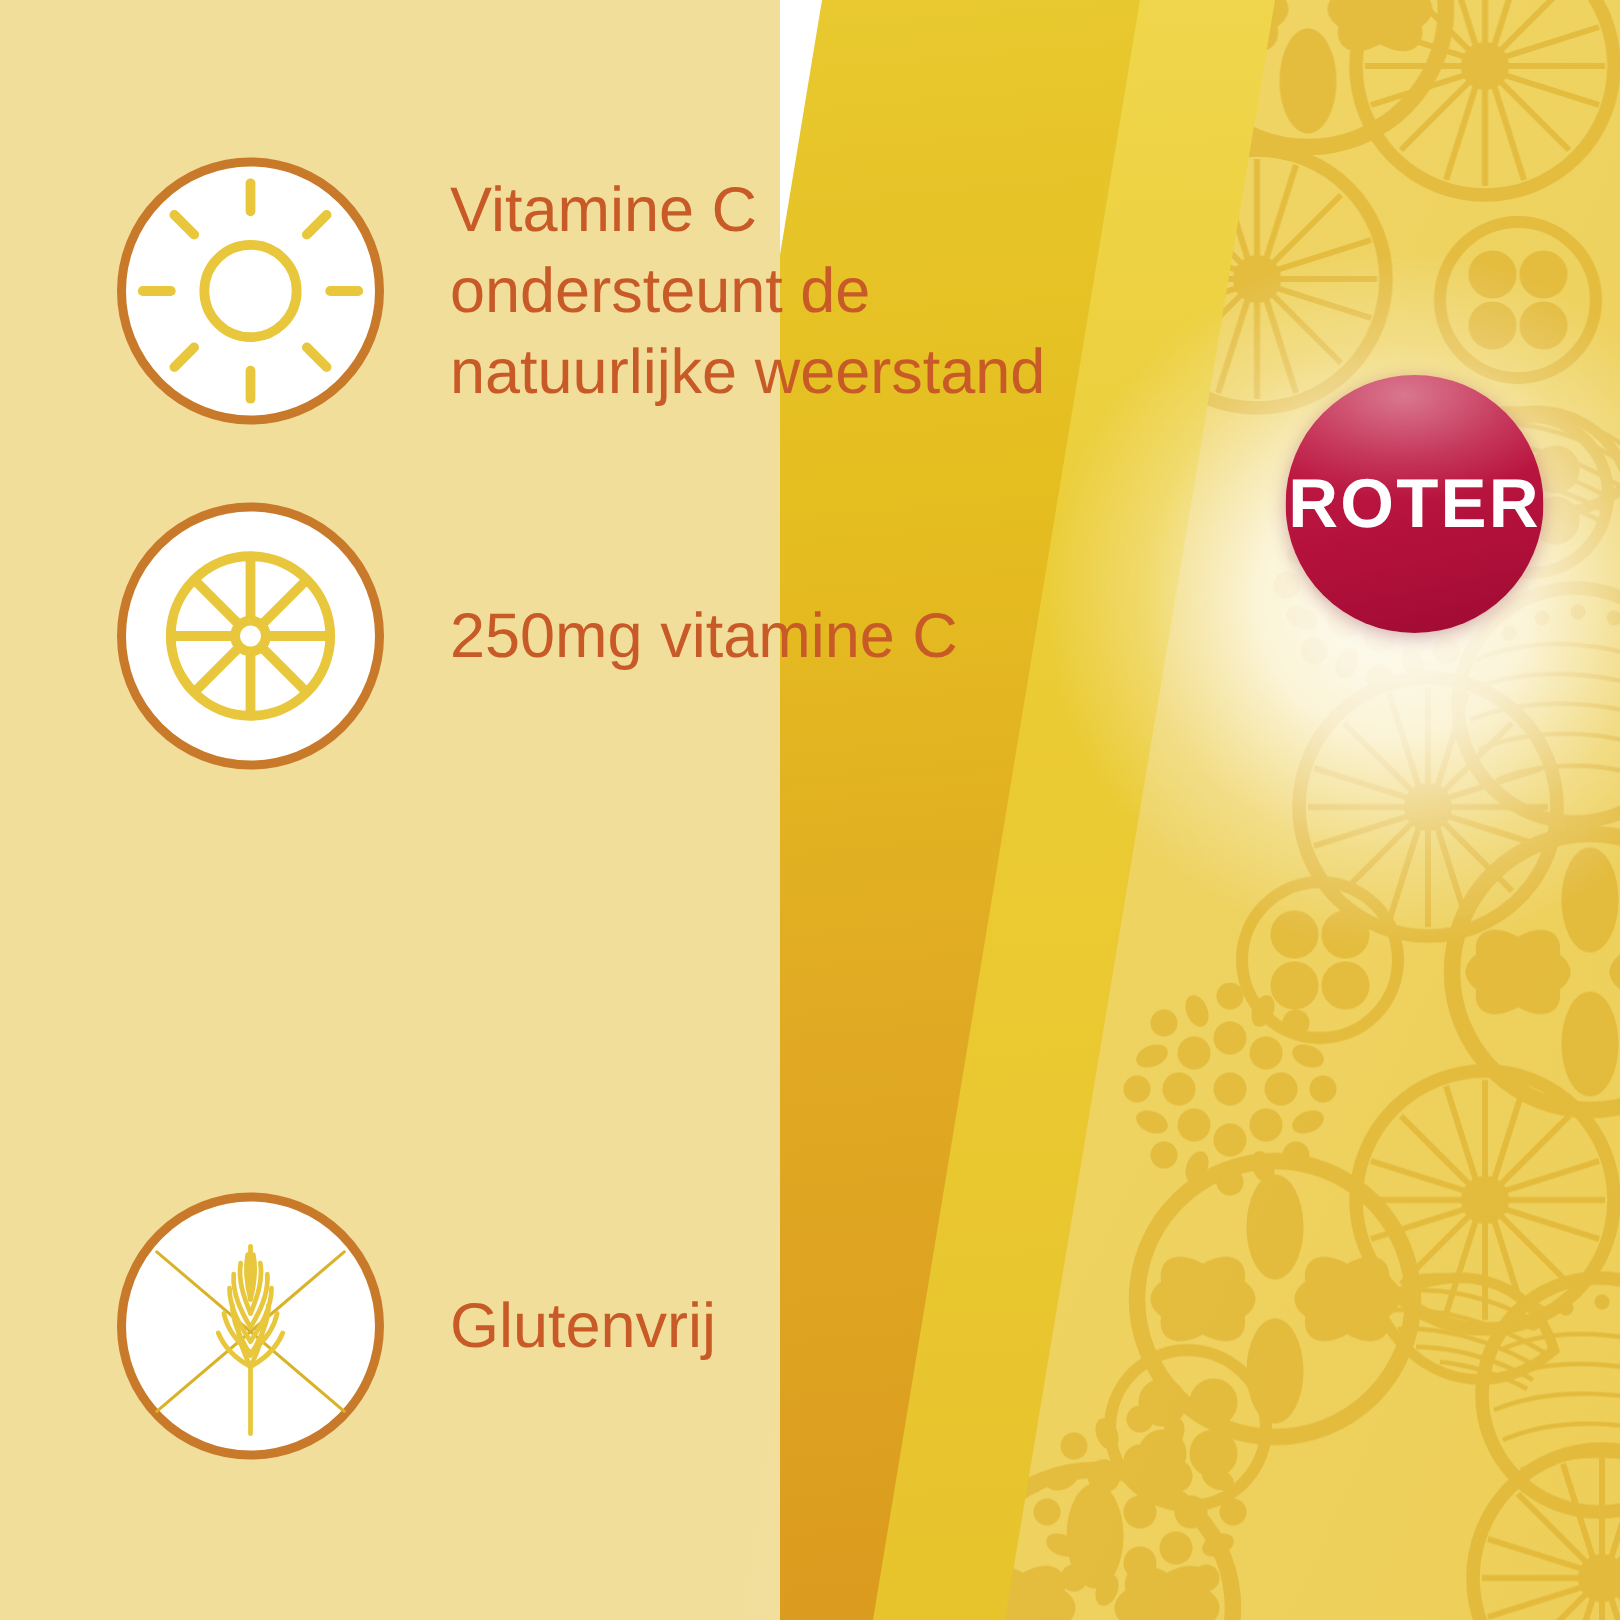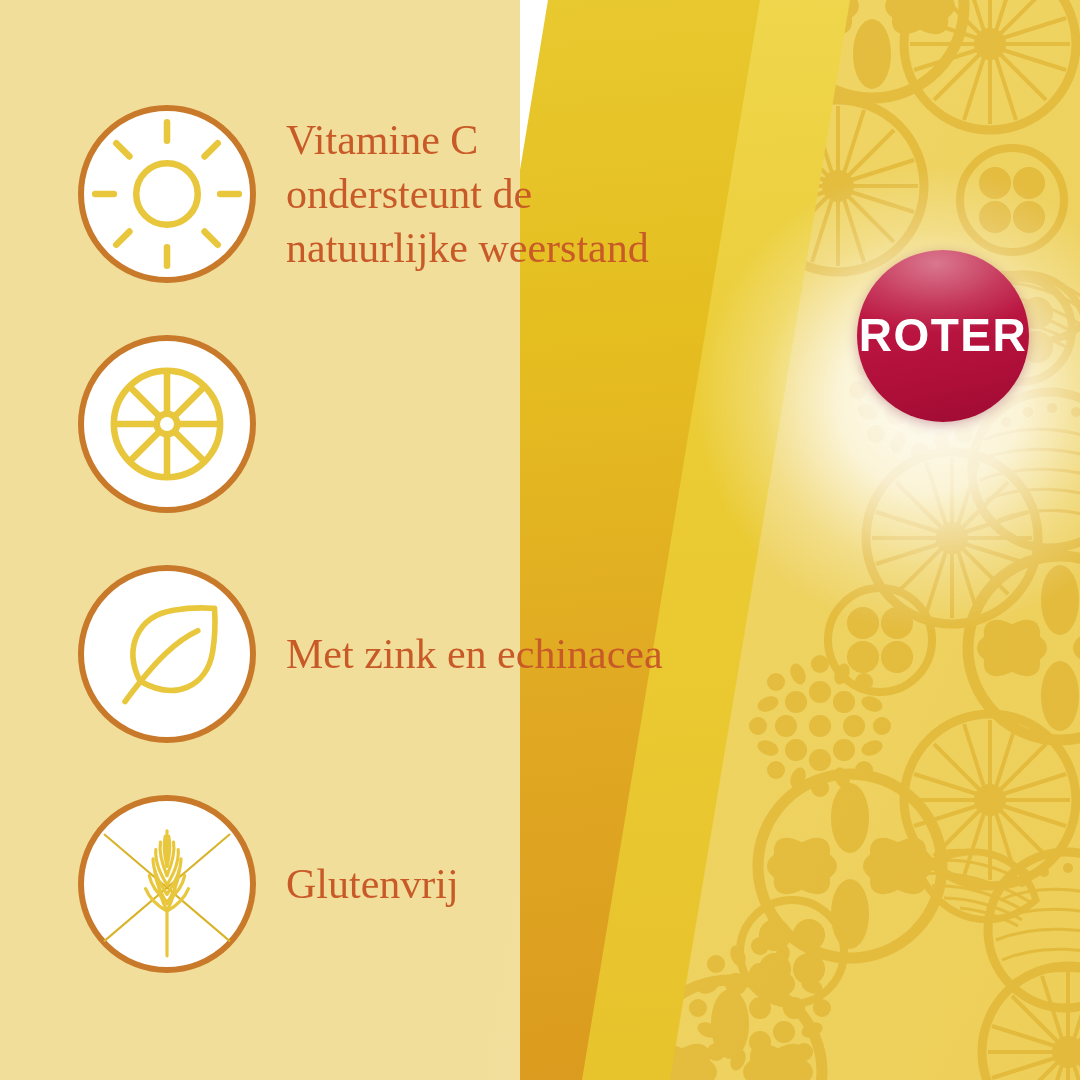--- a/index.html
+++ b/index.html
@@ -75,25 +75,25 @@
 
   .icon-circle{
     width:178px;height:178px;border-radius:50%;
     background:#FFFFFF;border:6px solid #C87A2A;
     box-sizing:border-box;
     flex:0 0 auto;position:relative;
   }
   .icon-circle svg{position:absolute;left:0;top:0;width:100%;height:100%;}
 
   .feature-text{
-    margin-left:30px;
+    margin-left:44px;
     color:#C85A28;
     font-size:42px;
     line-height:54px;
-    font-family:Liberation Serif, serif;
+    font-family:Liberation Sans, sans-serif;
     white-space:pre-line;
     max-width:430px;
   }
 </style>
 </head>
 <body>
 
 <div class="stage">
 
   <div class="bg-left-shade"></div>
@@ -275,33 +275,23 @@
             <path d="M96.8 81.2 L129.3 48.7"></path>
             <path d="M100 89 L146 89"></path>
             <path d="M96.8 96.8 L129.3 129.3"></path>
             <path d="M89 100 L89 146"></path>
             <path d="M81.2 96.8 L48.7 129.3"></path>
             <path d="M78 89 L32 89"></path>
             <path d="M81.2 81.2 L48.7 48.7"></path>
           </g>
         </svg>
       </div>
+      <div class="feature-text">250mg vitamine C</div>
     </div>
 
-    <div class="feature-row row-2">
-      <div class="icon-circle">
-        <svg viewBox="0 0 178 178">
-          <g stroke="#E8C73C" stroke-width="6" fill="none" stroke-linecap="round" stroke-linejoin="round">
-            <path d="M60 118 C42 82 58 48 96 42 C120 38 136 40 140 40 C140 44 142 62 138 86 C132 124 98 140 60 118 Z"></path>
-            <path d="M122 64 C100 74 78 94 44 140"></path>
-          </g>
-        </svg>
-      </div>
-      <div class="feature-text">Met zink en echinacea</div>
-    </div>
 
     <div class="feature-row row-3">
       <div class="icon-circle">
         <svg viewBox="0 0 178 178">
           <g stroke="#D9B327" stroke-width="2.2" fill="none" stroke-linecap="round">
             <path d="M22 36 L156 150"></path>
             <path d="M156 36 L22 150"></path>
           </g>
           <g stroke="#E8C73C" stroke-width="3.4" fill="none" stroke-linecap="round">
             <path d="M89 116 L89 166"></path>

